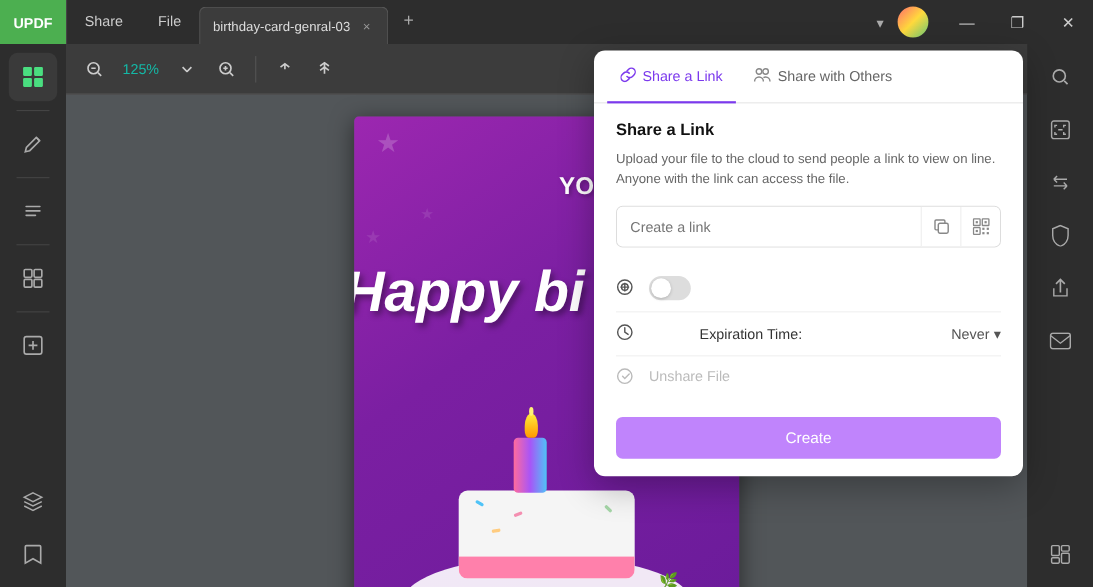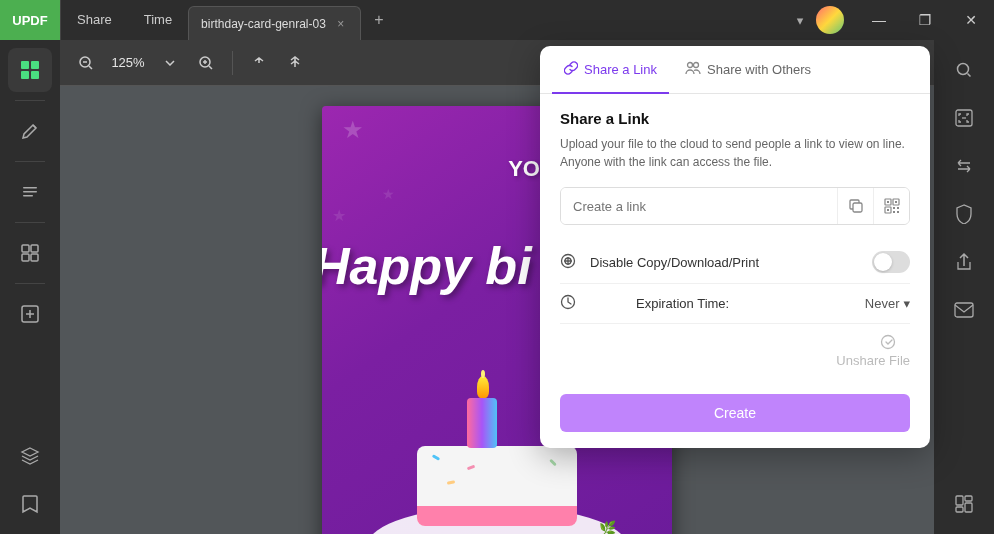--- a/index.html
+++ b/index.html
@@ -93,21 +93,21 @@
       border-bottom: 1px solid #555;
     }
     .toolbar-btn {
       width: 28px; height: 28px; display: flex; align-items: center; justify-content: center;
       color: #ccc; cursor: pointer; border-radius: 4px;
     }
     .zoom-display {
       display: flex; align-items: center; gap: 4px; color: #ccc; font-size: 13px;
     }
     .zoom-input {
-      background: transparent; border: none; color: #e5e5e5; font-size: 13px;
+      background: transparent; border: none; color: #14b8a6; font-size: 13px;
       width: 40px; text-align: center; outline: none;
     }
     .toolbar-sep { width: 1px; height: 24px; background: #555; margin: 0 4px; }
 
     
     .pdf-viewport {
       flex: 1; overflow: hidden; position: relative;
       display: flex; align-items: flex-start; justify-content: center;
       padding: 20px;
     }
@@ -210,43 +210,42 @@
       display: flex; align-items: center;
       padding: 10px 0; border-bottom: 1px solid #f0f0f0; gap: 46px;
     }
     .expiry-icon { width: 20px; margin-right: 10px; color: #555; font-size: 14px; }
     .expiry-label { flex: 1; font-size: 13px; color: #333; }
     .expiry-value {
       font-size: 13px; color: #555; display: flex; align-items: center; gap: 4px; cursor: pointer;
     }
 
     .unshare-row {
-      display: flex; align-items: flex-end;
+      display: flex; align-items: flex-start;
       padding: 10px 0;
-      flex-direction: column;
     }
     .unshare-icon { width: 20px; margin-right: 10px; color: #bbb; font-size: 14px; }
     .unshare-label { flex: 1; font-size: 13px; color: #bbb; }
 
     .create-btn {
       display: block; width: 100%; height: 38px;
       background: #c084fc; border: none; border-radius: 6px;
       color: white; font-size: 14px; font-weight: 500;
       cursor: pointer; margin-top: 16px;
     }
   </style>
 </head>
 <body>
 
 <div class="titlebar">
   <div class="titlebar-logo">UPDF</div>
   <div class="titlebar-sep"></div>
   <div class="titlebar-menu">
     <div class="titlebar-menu-item">Share</div>
-    <div class="titlebar-menu-item">Time</div>
+    <div class="titlebar-menu-item">File</div>
   </div>
   <div class="tab-bar">
     <div class="tab">
       <span>birthday-card-genral-03</span>
       <span class="tab-close">×</span>
     </div>
     <div class="tab-add">+</div>
   </div>
   <div class="titlebar-right">
     <div class="titlebar-right-btn">▾</div>
@@ -498,21 +497,20 @@
     </div>
 
     <div class="setting-row">
       <span class="setting-icon">
         <svg width="16" height="16" viewBox="0 0 16 16" fill="none">
           <circle cx="8" cy="8" r="6.5" stroke="#555" stroke-width="1.3" fill="none"></circle>
           <path d="M4 8h8M8 4v8" stroke="#555" stroke-width="1.3"></path>
           <circle cx="8" cy="8" r="3" stroke="#555" stroke-width="1.3" fill="none"></circle>
         </svg>
       </span>
-      <span class="setting-label">Disable Copy/Download/Print</span>
       <div class="toggle off">
         <div class="toggle-knob"></div>
       </div>
     </div>
 
     <div class="expiry-row">
       <span class="expiry-icon">
         <svg width="16" height="16" viewBox="0 0 16 16" fill="none">
           <circle cx="8" cy="8" r="6.5" stroke="#555" stroke-width="1.3" fill="none"></circle>
           <path d="M8 4v4l3 2" stroke="#555" stroke-width="1.3" stroke-linecap="round"></path>

